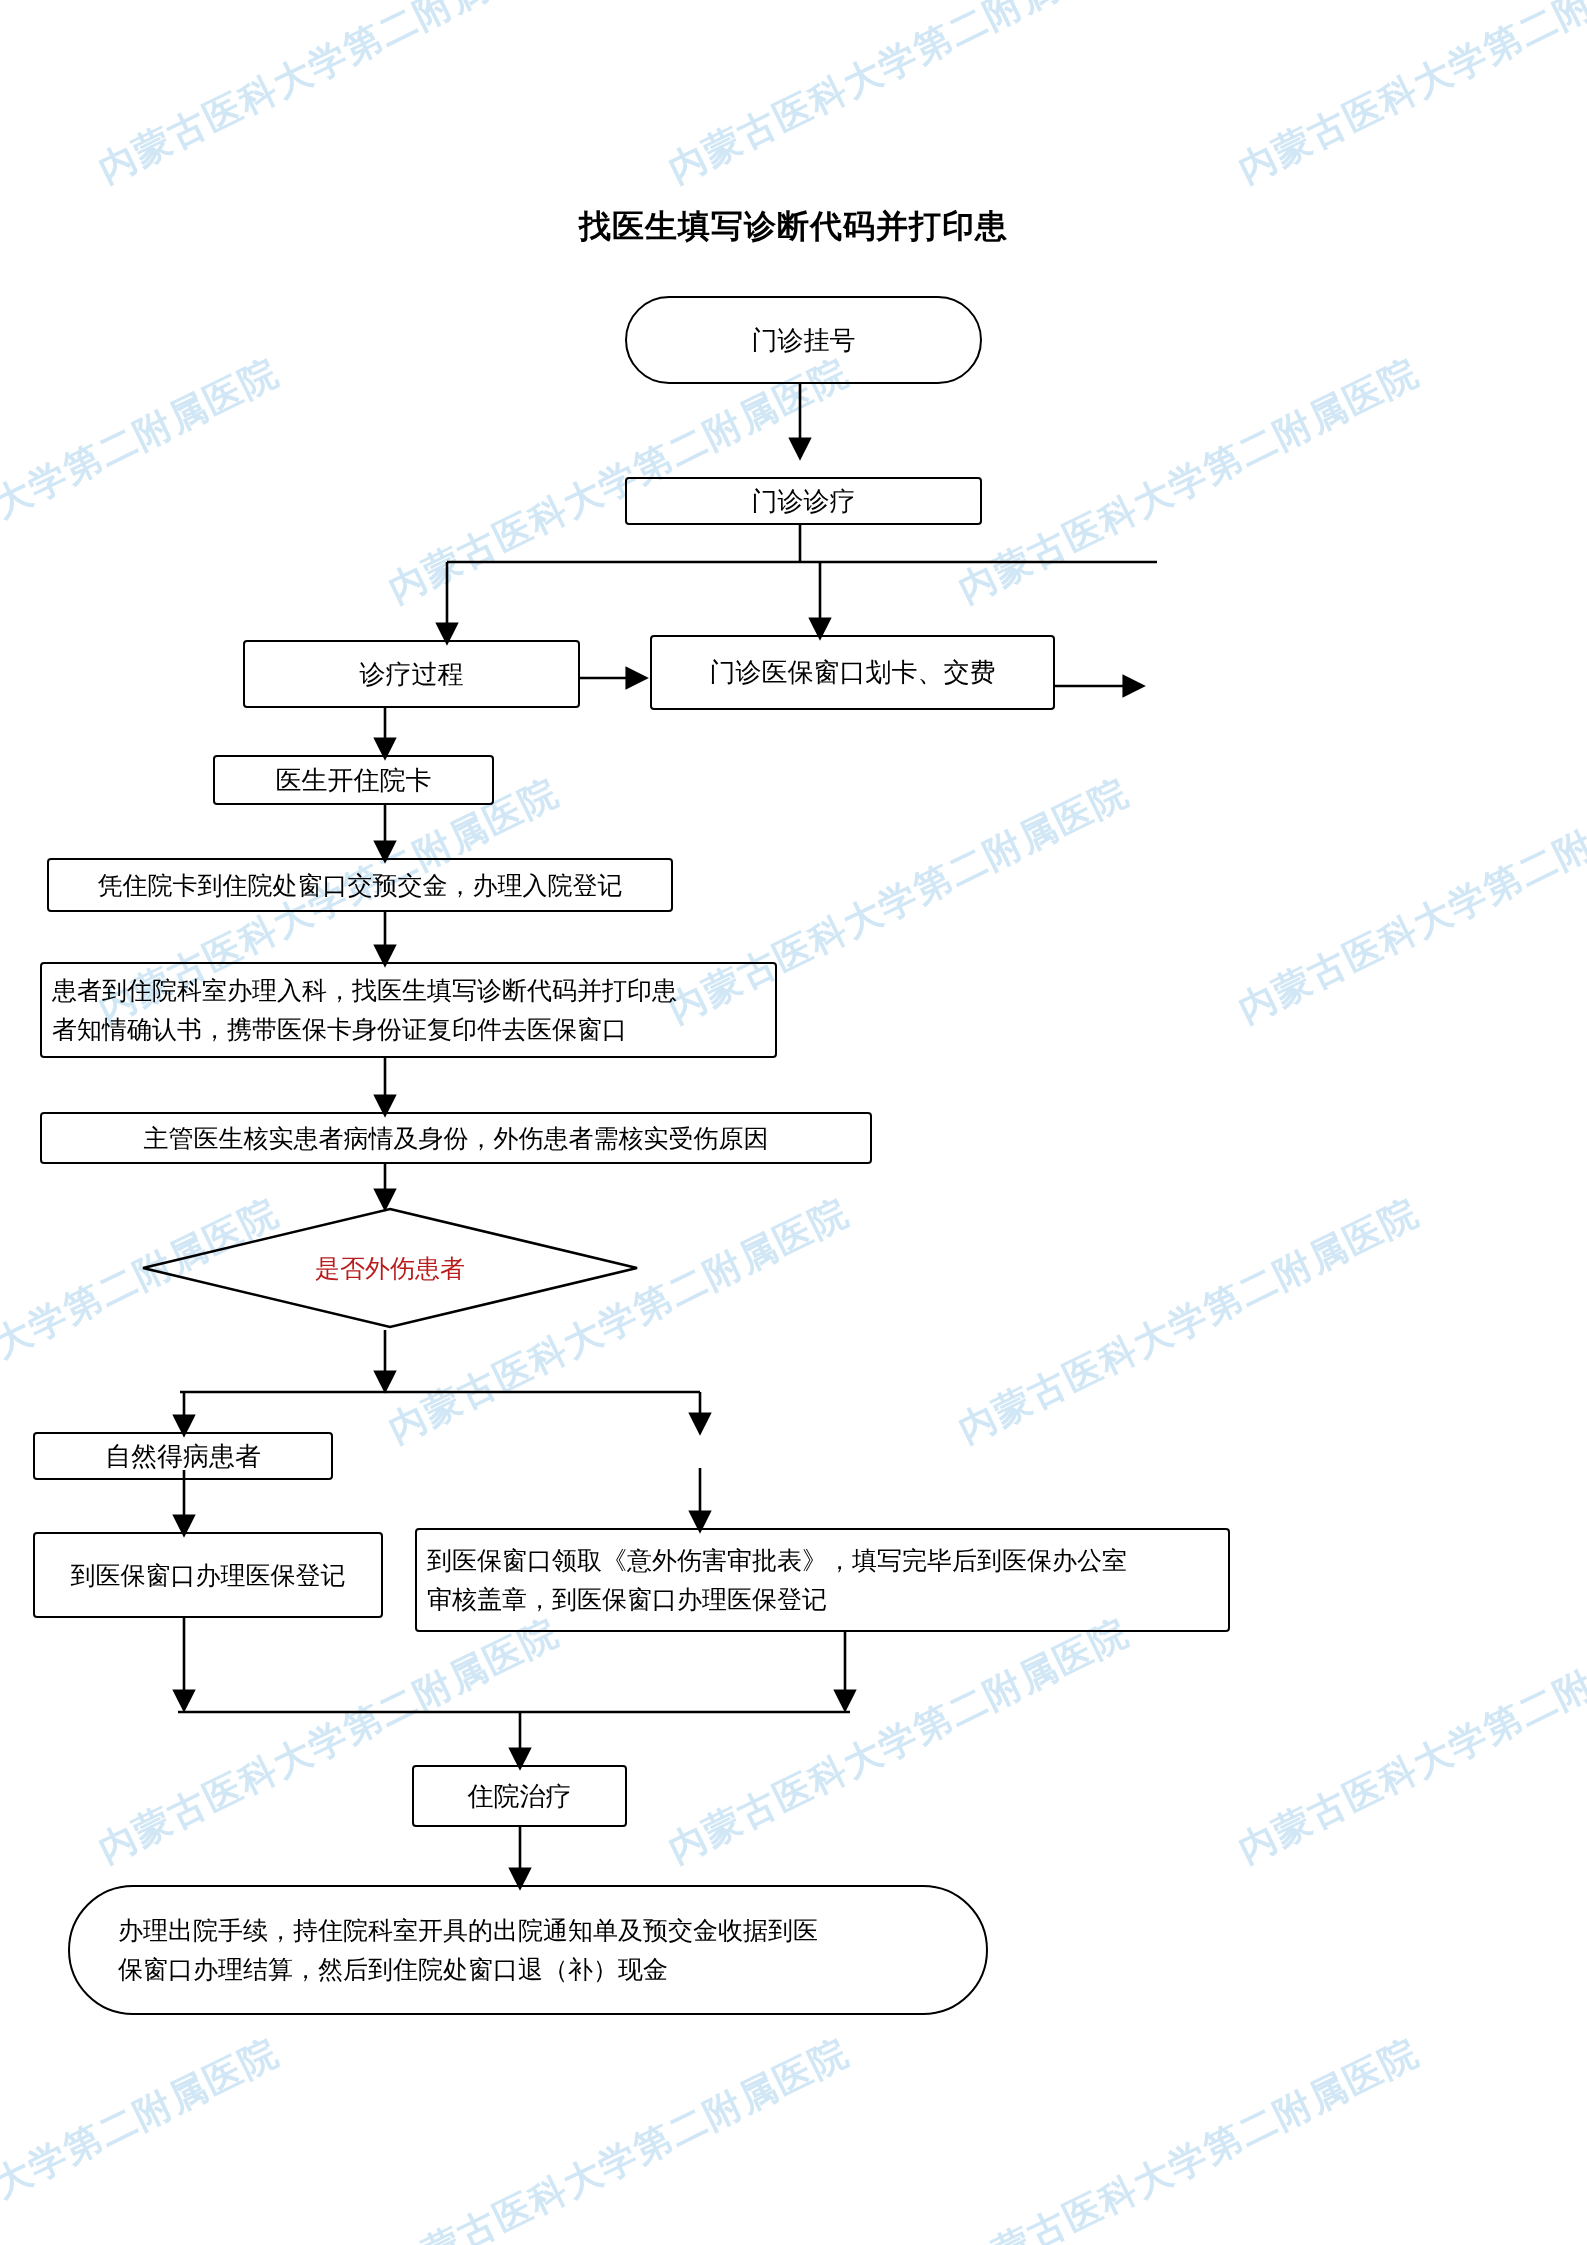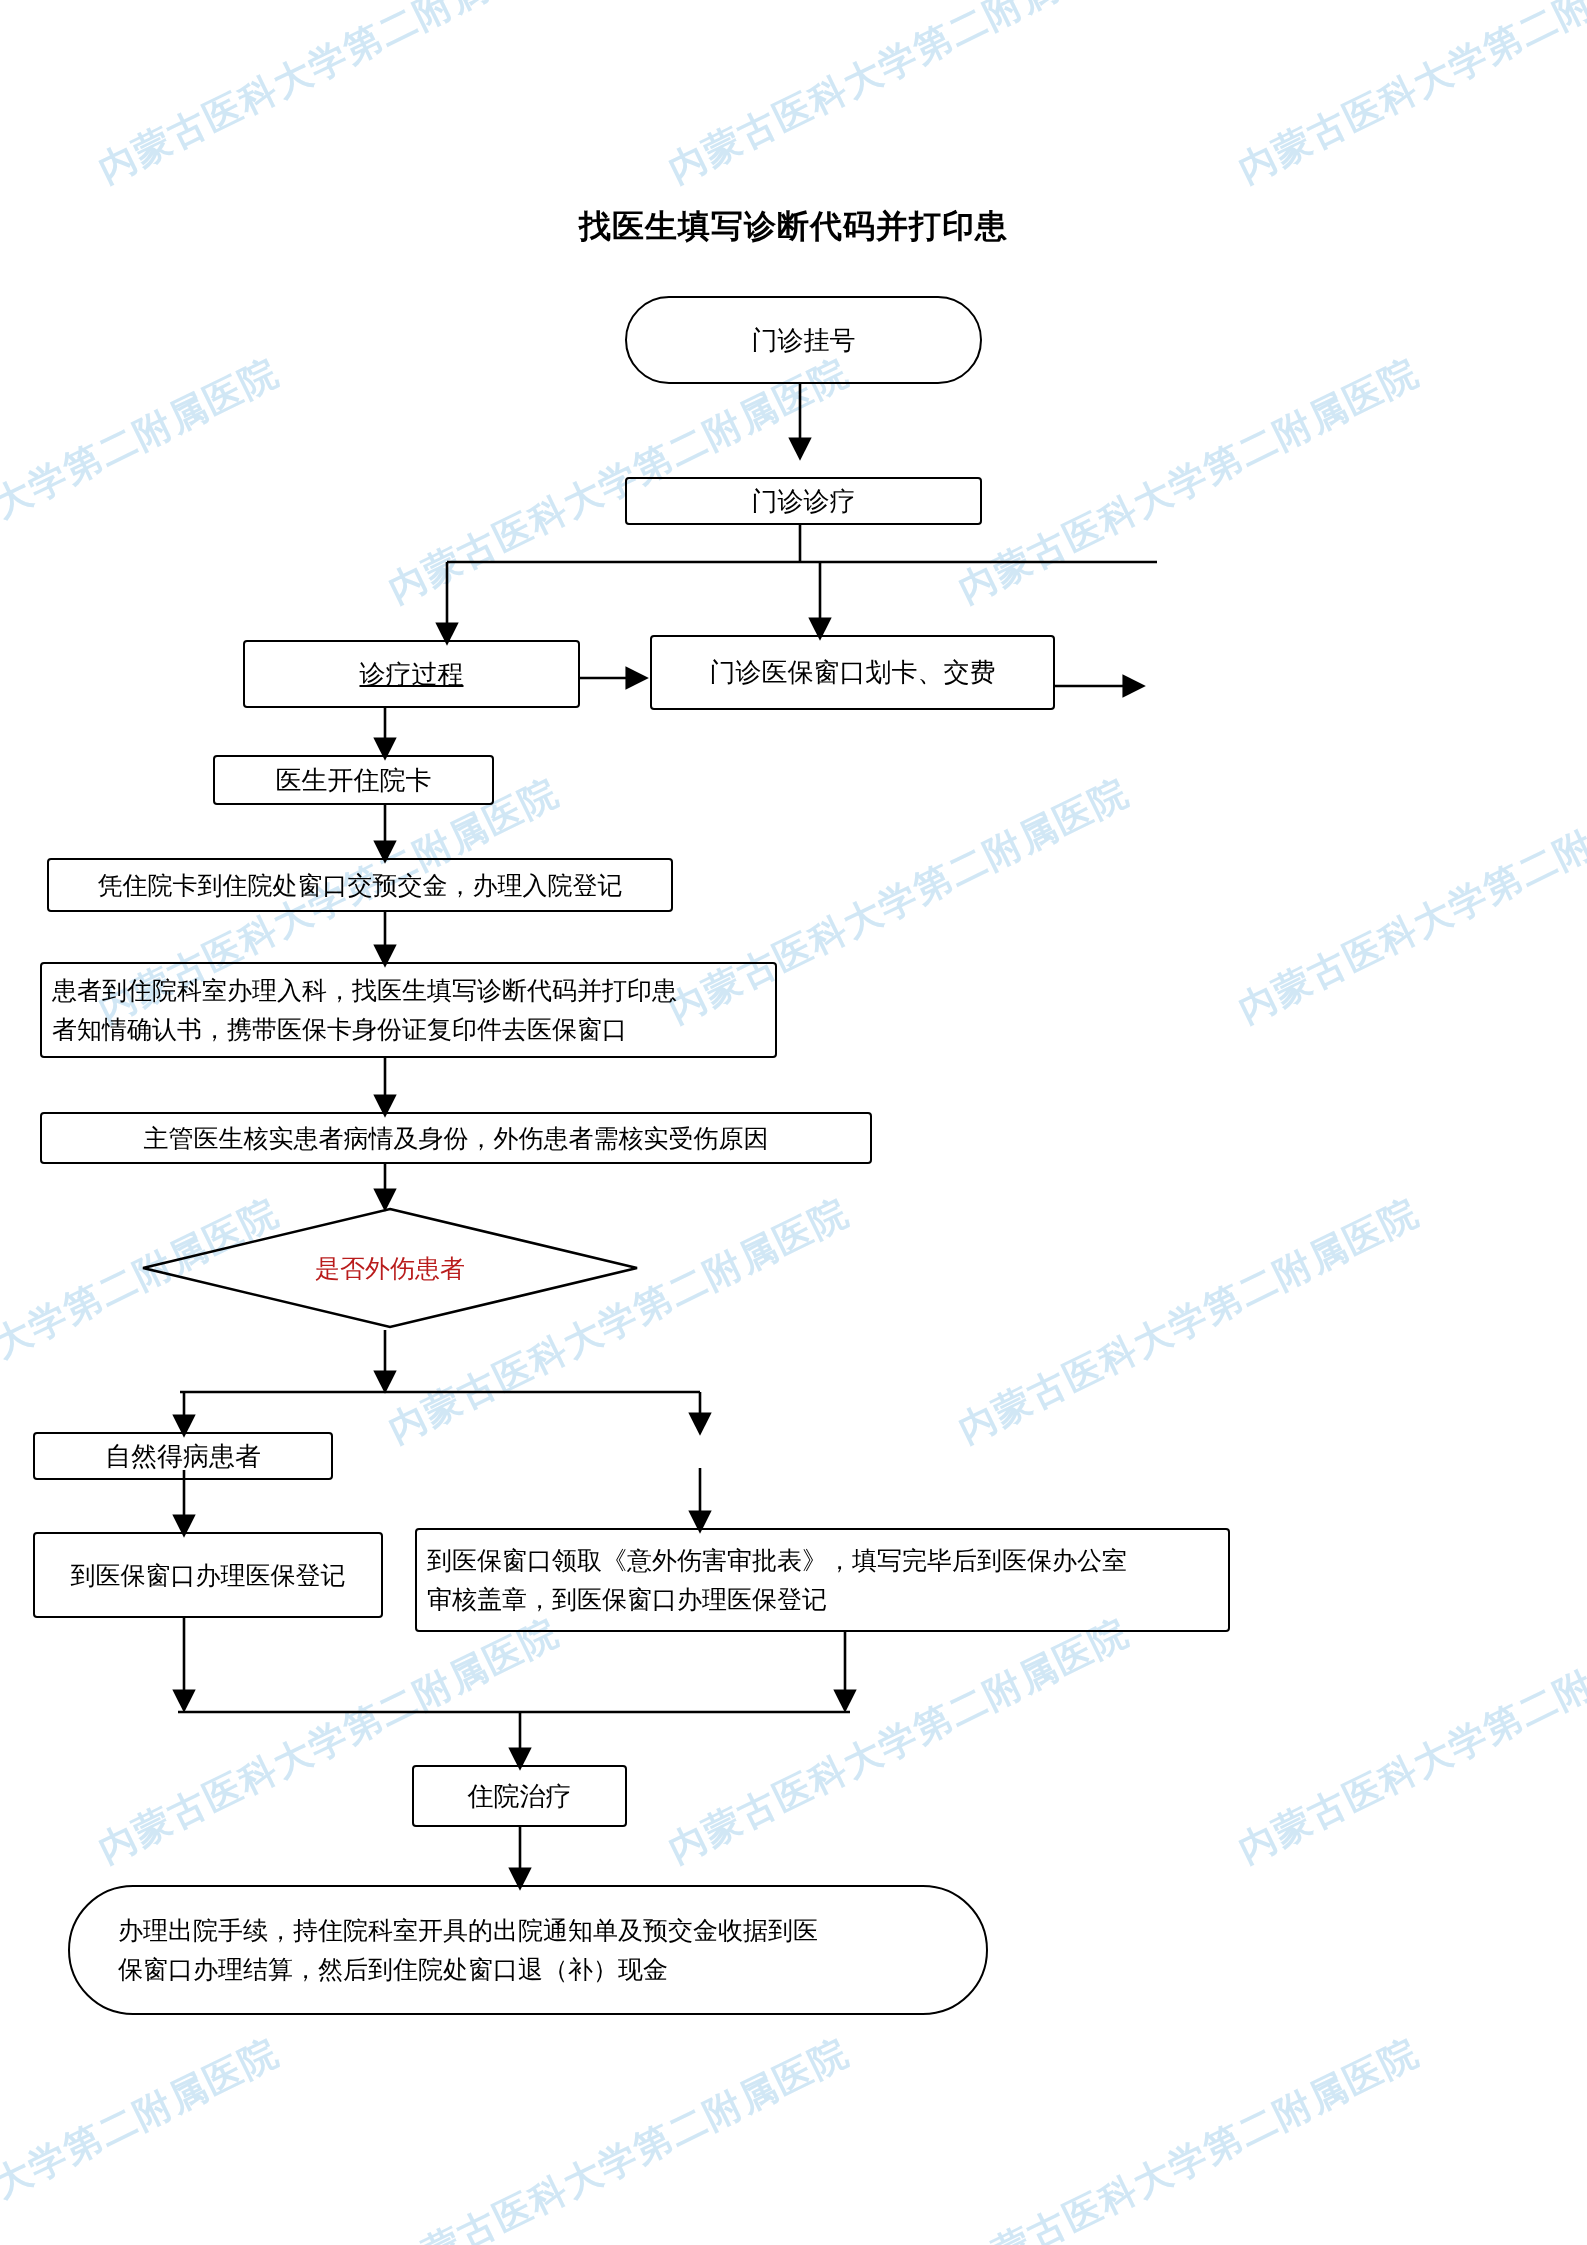--- a/index.html
+++ b/index.html
@@ -206,21 +206,21 @@
     </svg>
 
     <div class="node pill fs-26 t-center" style="left:625px; top:296px; width:357px; height:88px;">
       <span class="txt">门诊挂号</span>
     </div>
 
     <div class="node rect fs-26 t-center" style="left:625px; top:477px; width:357px; height:48px;">
       <span class="txt">门诊诊疗</span>
     </div>
 
-    <div class="node rect fs-26 t-center" style="left:243px; top:640px; width:337px; height:68px;text-decoration:underline;">
+    <div class="node rect fs-26 t-center" style="left:243px; top:640px; width:337px; height:68px;">
       <span class="txt">诊疗过程</span>
     </div>
 
     <div class="node rect fs-26 t-center" style="left:650px; top:635px; width:405px; height:75px;">
       <span class="txt">门诊医保窗口划卡、交费</span>
     </div>
 
 
     <div class="node rect fs-26 t-center" style="left:213px; top:755px; width:281px; height:50px;">
       <span class="txt">医生开住院卡</span>

